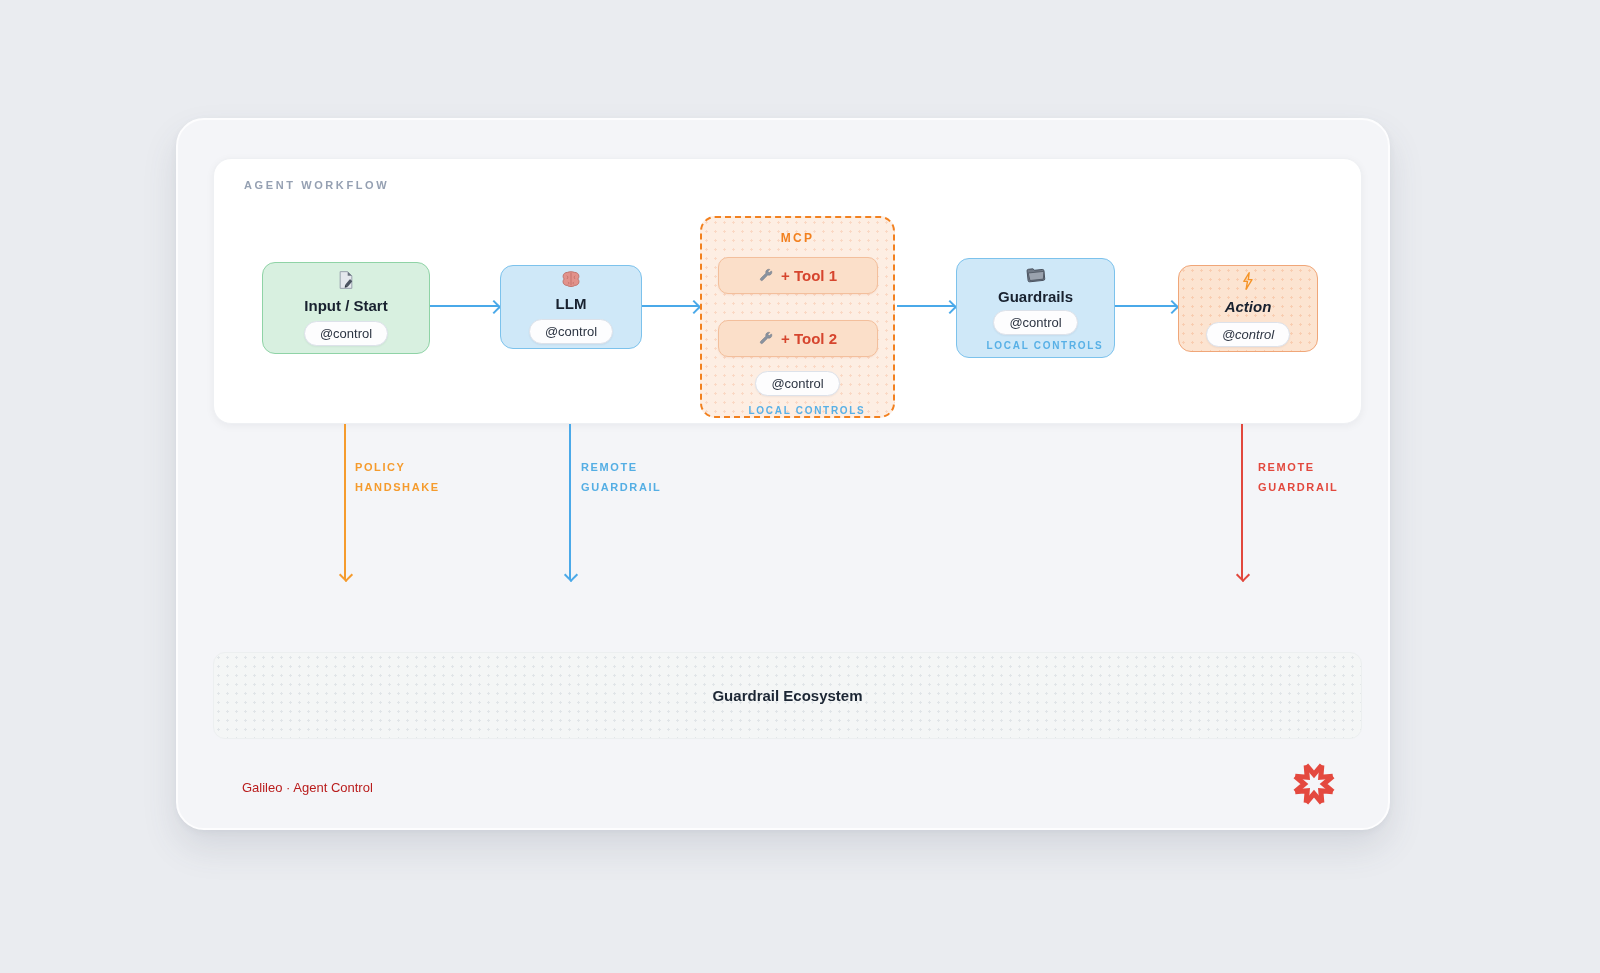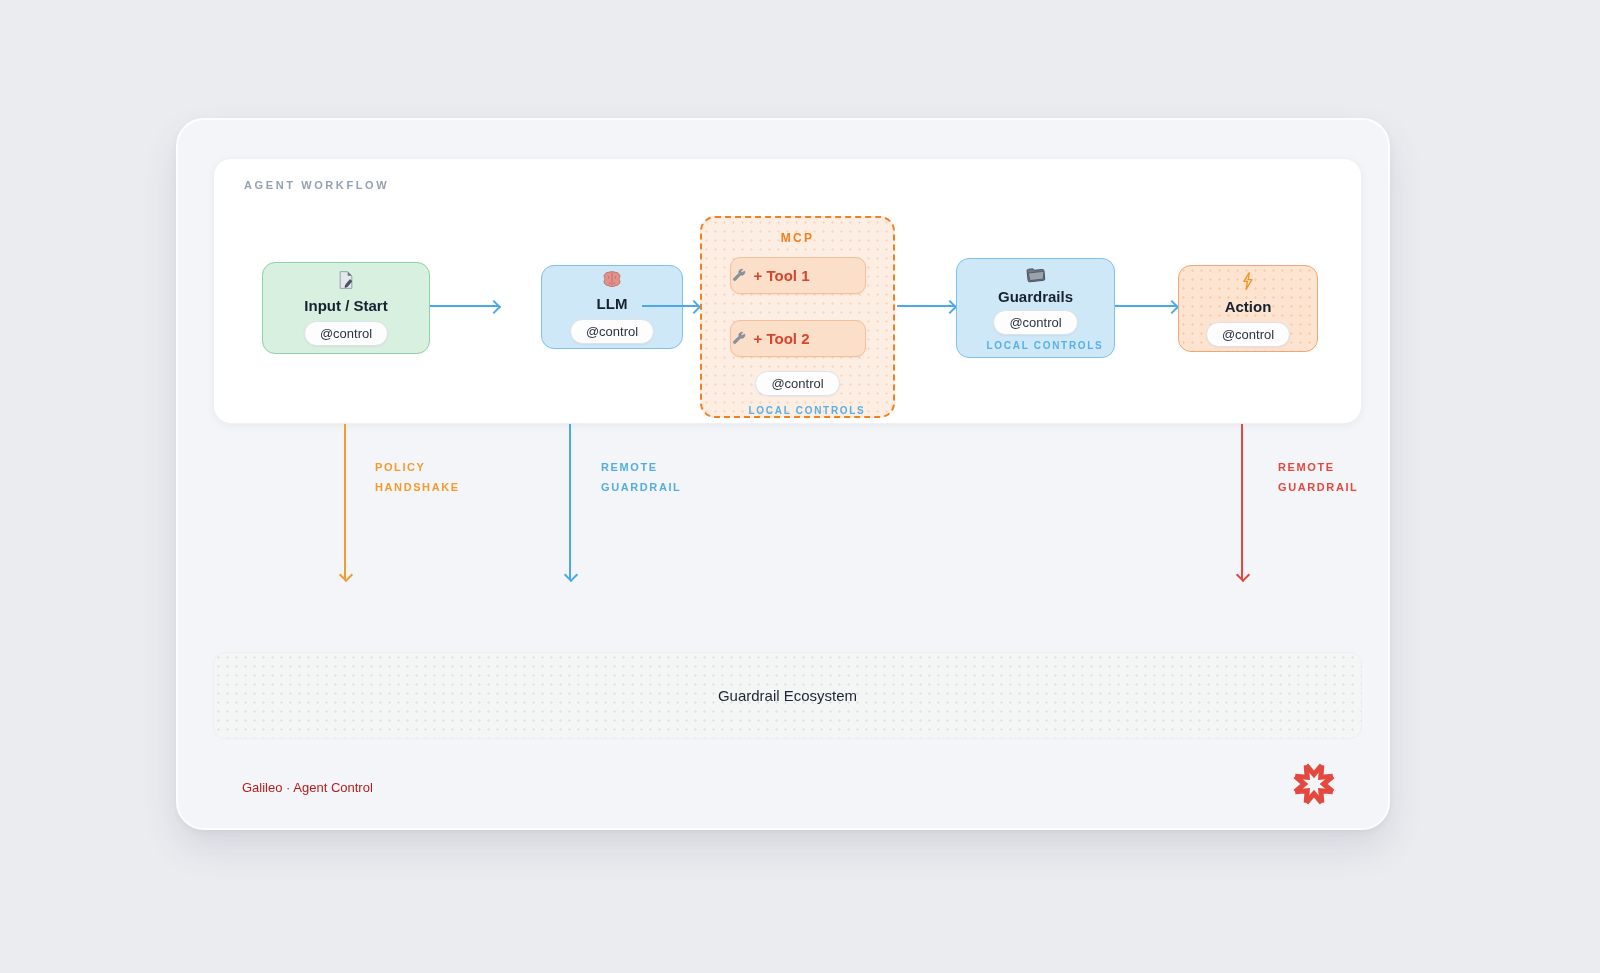--- a/index.html
+++ b/index.html
@@ -22,38 +22,38 @@
   .node { position:absolute; display:flex; flex-direction:column; align-items:center;
           justify-content:center; gap:7px; border-radius:13px; }
   .node-label { font-size:15px; font-weight:700; color:#18212f; }
   .pill { font-size:13px; color:#2c3442; background:#fdfdfe; border:1px solid #dde2ea;
           border-radius:999px; padding:4px 15px; box-shadow:0 1px 2px rgba(16,24,40,.05); }
   .controls-label { font-size:10px; font-weight:800; letter-spacing:1.7px; color:#58b0e6;padding-left:19px; }
 
   .node-input { left:48px; top:103px; width:168px; height:92px;
                 background:#d8f0e0; border:1.5px solid #8fd3a6; }
   .node-llm { left:286px; top:106px; width:142px; height:84px;
-              background:#cfe8f8; border:1.5px solid #7cc2ec;margin-left:41px; }
+              background:#cfe8f8; border:1.5px solid #7cc2ec; }
   .node-summarize { left:742px; top:99px; width:159px; height:100px; gap:5px;
                     background:#cfe8f8; border:1.5px solid #7cc2ec; }
   .node-action { left:964px; top:106px; width:140px; height:87px;
                  background:#fce4d1; border:1.5px solid #f0a678;
                  background-image:radial-gradient(circle, rgba(234,88,12,.16) 1px, transparent 1.2px);
-                 background-size:9px 9px; }
+                 background-size:9px 9px;font-style:italic; }
 
   
   .mcp { position:absolute; left:486px; top:57px; width:195px; height:202px;
          background:#fdeee3; border:2px dashed #f2801e; border-radius:15px;
          display:flex; flex-direction:column; align-items:center; padding-top:13px;
          background-image:radial-gradient(circle, rgba(234,88,12,.14) 1px, transparent 1.2px);
          background-size:9px 9px; }
   .mcp-label { font-size:12px; font-weight:800; letter-spacing:2.2px; color:#f2801e; }
-  .tool-box { width:136px; height:40px; margin-top:12px; background:#fbdfc9;
+  .tool-box { width:160px; height:40px; margin-top:12px; background:#fbdfc9;
               border:1px solid #f3bf9c; border-radius:10px; display:flex; align-items:center;
-              gap:7px; box-shadow:0 1px 2px rgba(194,65,12,.08); }
+              justify-content:center; gap:7px; box-shadow:0 1px 2px rgba(194,65,12,.08); }
   .tool-box + .tool-box { margin-top:26px; }
   .tool-label { font-size:15px; font-weight:600; color:#d6452e; }
   .mcp .pill { margin-top:14px; }
   .mcp .controls-label { margin-top:9px; }
 
   
   .harrow { position:absolute; height:2px; background:#4aa9e9; color:#4aa9e9; top:146px; }
   .harrow::after { content:""; position:absolute; right:-1px; top:-3.5px; width:8px; height:8px;
                    border-top:2px solid currentColor; border-right:2px solid currentColor;
                    transform:rotate(45deg); }
@@ -61,38 +61,38 @@
   
   .varrow { position:absolute; width:2px; top:304px; height:156px; background:currentColor; }
   .varrow::after { content:""; position:absolute; bottom:0; left:-3.5px; width:8px; height:8px;
                    border-left:2px solid currentColor; border-bottom:2px solid currentColor;
                    transform:rotate(-45deg); }
   .varrow-orange { left:166px; color:#f59b2d; }
   .varrow-blue   { left:391px; color:#4aa9e9; }
   .varrow-red    { left:1063px; color:#e2483d; }
 
   .edge-label { position:absolute; top:337px; font-size:11px; font-weight:700;
-                letter-spacing:1.6px; line-height:1.85;margin-left:20px; }
+                letter-spacing:1.6px; line-height:1.85; }
   .edge-orange { left:177px; color:#f59b2d; }
   .edge-blue   { left:403px; color:#54aee4; }
   .edge-red    { left:1080px; color:#e2483d; }
 
   
   .acs { position:absolute; left:35px; top:463px; width:1149px; height:56px; background:#ffffff;
          border:2px solid #e2483d; border-radius:14px; display:flex; align-items:center;
          justify-content:center; gap:11px; }
   .acs-title { font-size:17px; font-weight:700; color:#101d36; letter-spacing:.2px; }
 
   
   .eco { position:absolute; left:35px; top:532px; width:1149px; height:87px; background:#f4f6f6;
          border:1px solid #eceff0; border-radius:12px; display:flex; flex-direction:column;
          align-items:center; justify-content:center; gap:7px;
          background-image:radial-gradient(circle, rgba(100,116,139,.13) 1px, transparent 1.2px);
          background-size:9px 9px; }
-  .eco-title { font-size:15px; font-weight:400; color:#1c2634; }
+  .eco-title { font-size:15px; font-weight:700; color:#1c2634; }
   .eco-providers { font-size:13px; color:#9aa5b1; }
 
   .brand { position:absolute; left:64px; top:660px; font-size:13px; color:#b91c1c; }
   .logo { position:absolute; left:1114px; top:642px; width:44px; height:44px; }
 
   .icon { display:flex; align-items:center; justify-content:center; }
 </style>
 </head>
 <body>
 

